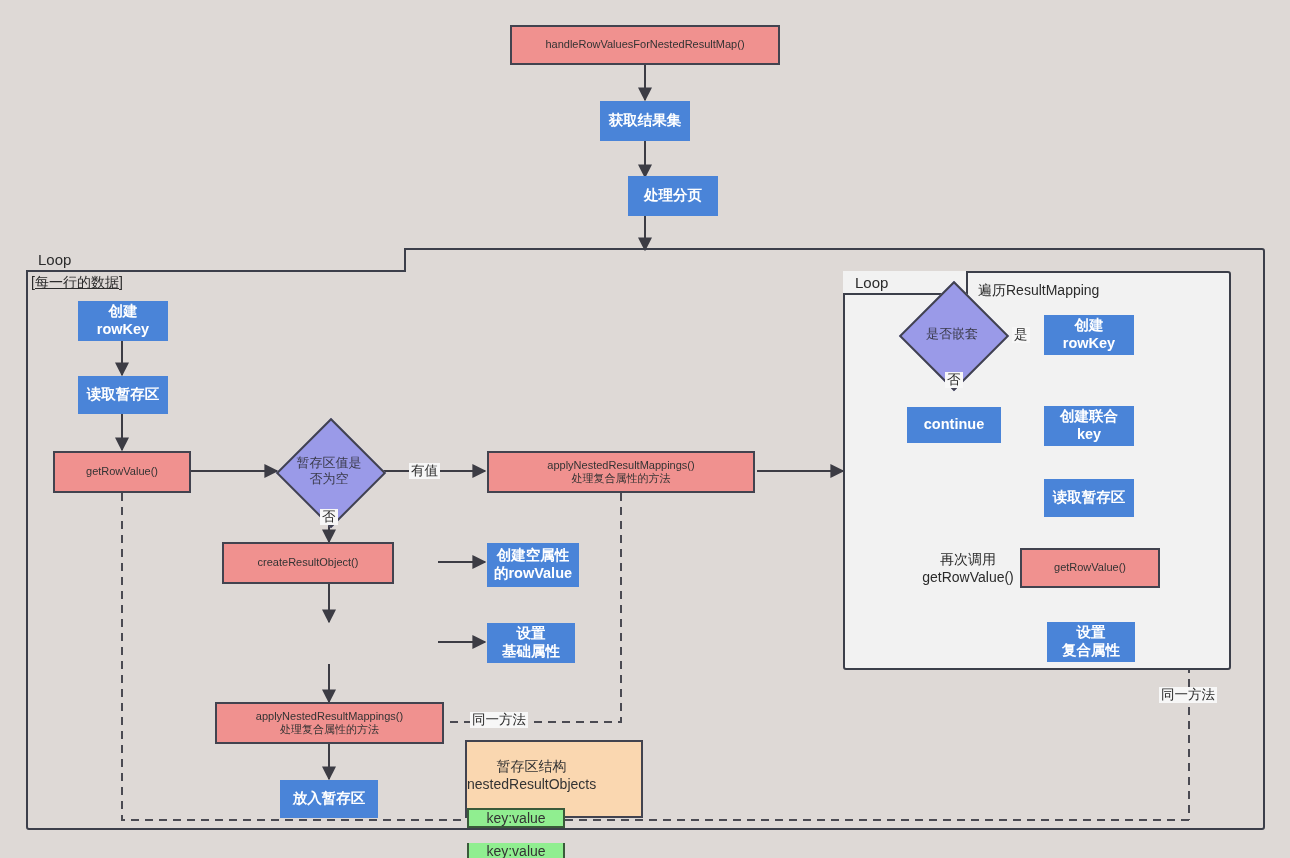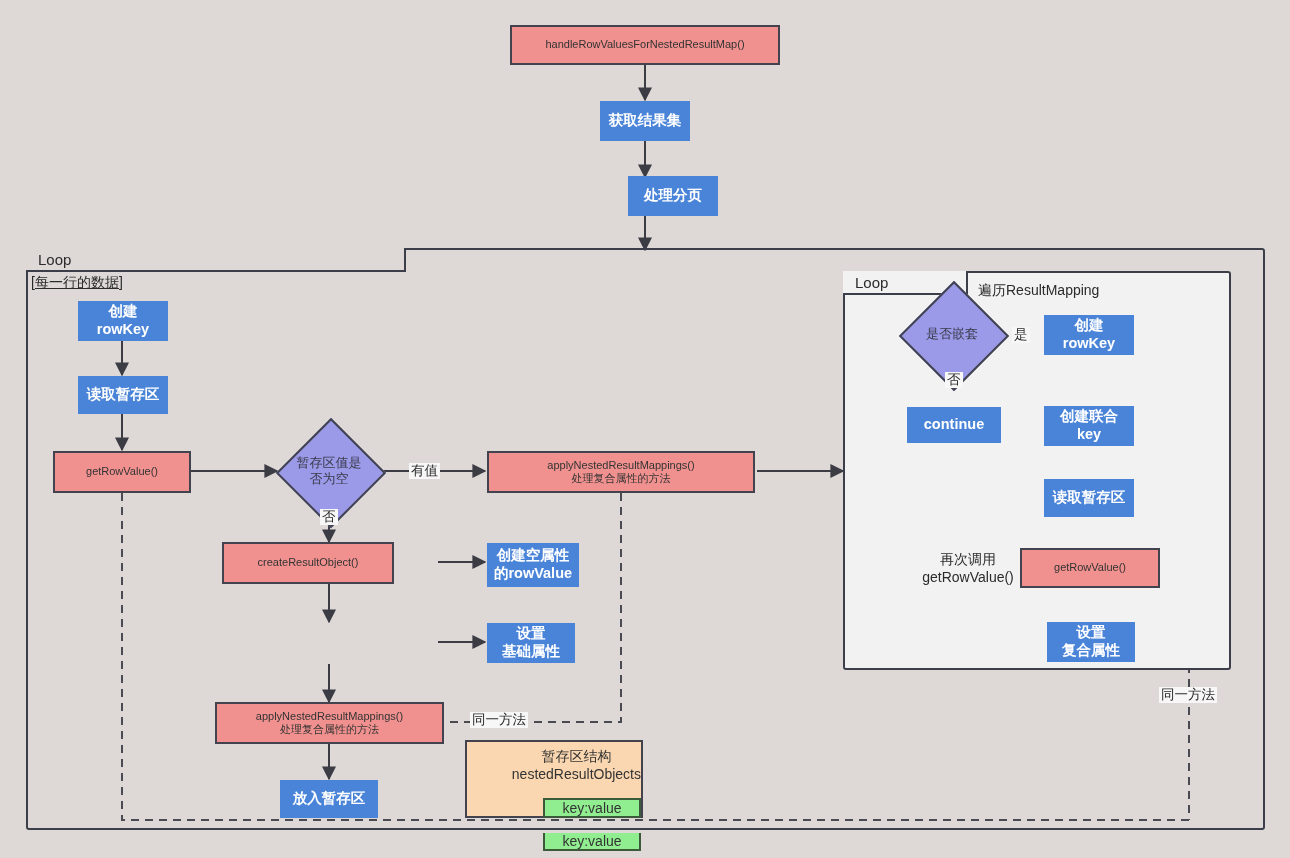--- a/index.html
+++ b/index.html
@@ -79,22 +79,22 @@
   }
   .plainlabel{
     position:absolute;
     font-size:14px;color:#2b2b2b;
     text-align:center;white-space:pre-line;line-height:1.25;
   }
 
   .legendbox{
     position:absolute;box-sizing:border-box;
     background:#fad7b0;border:2px solid #42434f;
-    display:flex;flex-direction:column;align-items:flex-end;
-    padding-top:5px;
+    display:flex;flex-direction:column;align-items:flex-start;
+    padding-top:15px;
     font-size:14px;color:#333;
   }
   .legendbox .ltitle{line-height:1.3;text-align:center;white-space:pre-line;}
   .legendbox .chip{
     box-sizing:border-box;
     background:#90ee90;border:2px solid #3a5a3a;
     color:#333;font-size:14px;
     width:98px;height:20px;
     display:flex;align-items:center;justify-content:center;margin-top:15px;
   }

